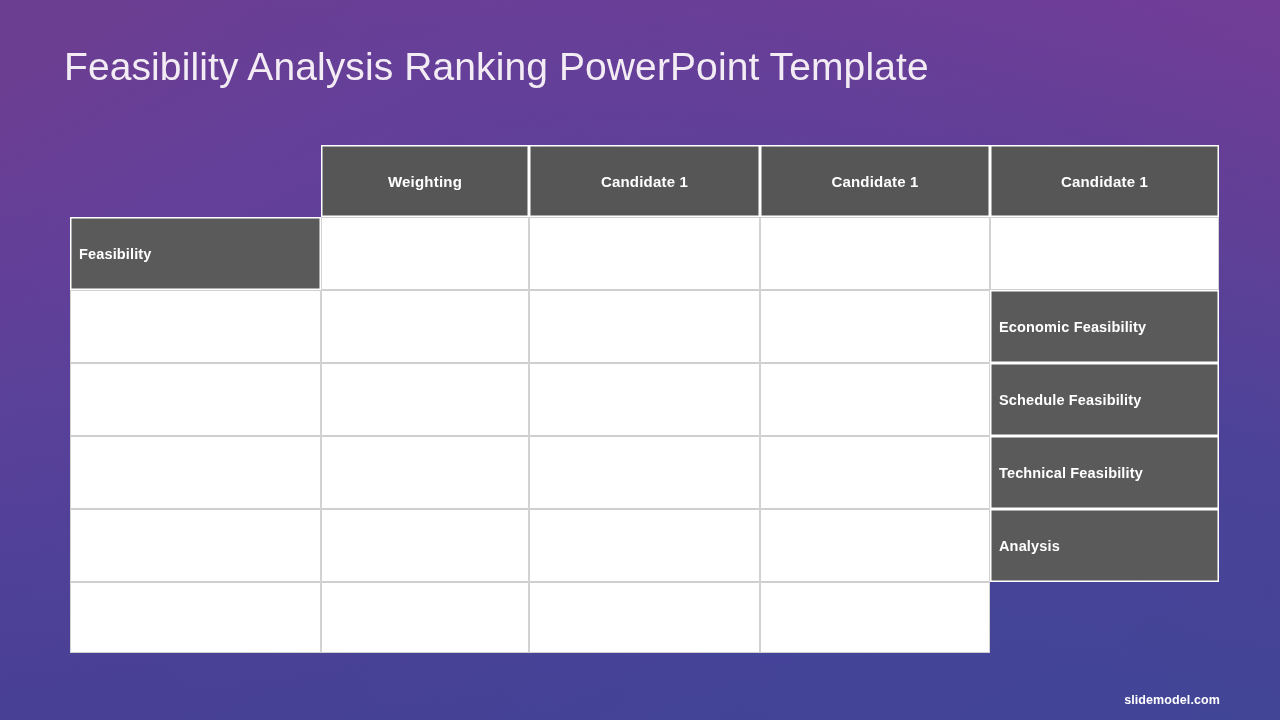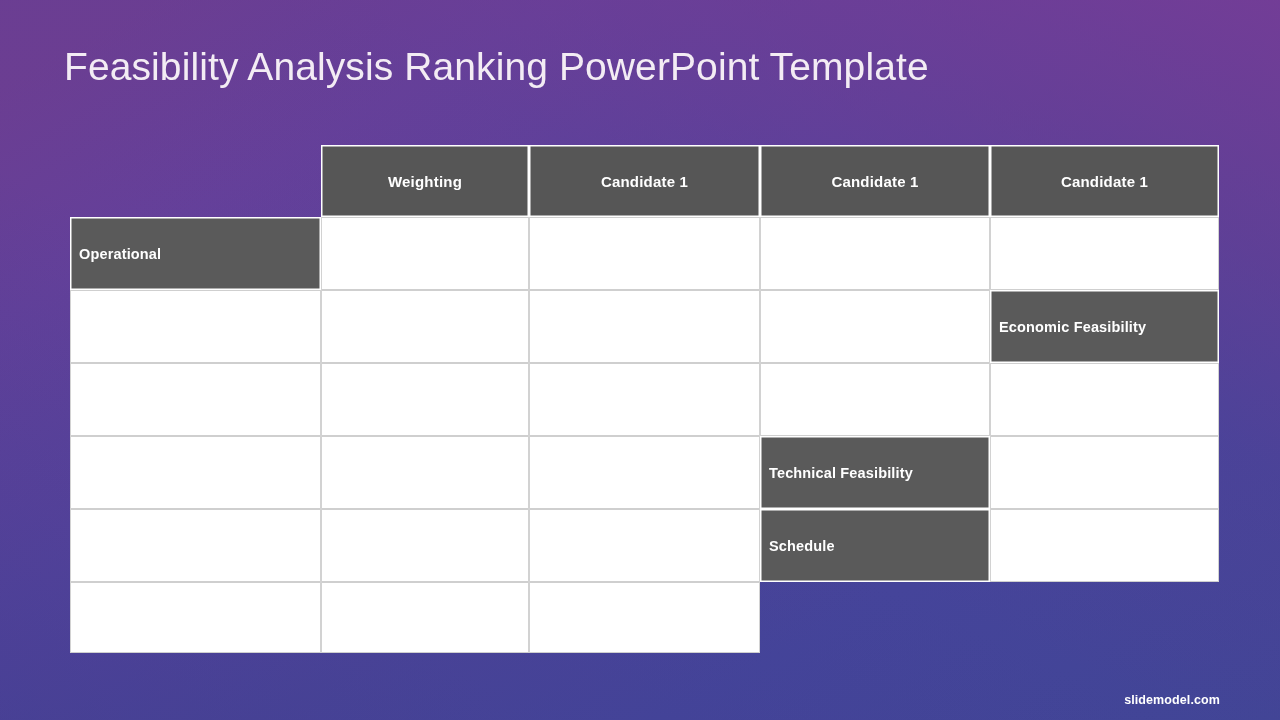--- a/index.html
+++ b/index.html
@@ -151,49 +151,50 @@
 
   <div id="matrix">
     <div class="grid">
 
       <div class="spacer"></div>
       <div class="hcell">Weighting</div>
       <div class="hcell">Candidate 1</div>
       <div class="hcell">Candidate 1</div>
       <div class="hcell">Candidate 1</div>
 
-      <div class="lcell">Operational</div>
+      <div class="lcell">Feasibility</div>
       <div class="dcell"></div>
       <div class="dcell"></div>
       <div class="dcell"></div>
       <div class="dcell"></div>
 
       <div class="dcell"></div>
       <div class="dcell"></div>
       <div class="dcell"></div>
       <div class="dcell"></div>
 
       <div class="lcell">Economic Feasibility</div>
       <div class="dcell"></div>
       <div class="dcell"></div>
       <div class="dcell"></div>
       <div class="dcell"></div>
 
+      <div class="lcell">Schedule Feasibility</div>
       <div class="dcell"></div>
       <div class="dcell"></div>
       <div class="dcell"></div>
       <div class="dcell"></div>
 
       <div class="lcell">Technical Feasibility</div>
       <div class="dcell"></div>
       <div class="dcell"></div>
       <div class="dcell"></div>
       <div class="dcell"></div>
 
-      <div class="lcell">Schedule</div>
+      <div class="lcell">Analysis</div>
       <div class="dcell"></div>
       <div class="dcell"></div>
       <div class="dcell"></div>
       <div class="dcell"></div>
 
     </div>
   </div>
 
   <div id="brand">slidemodel.com</div>
 

